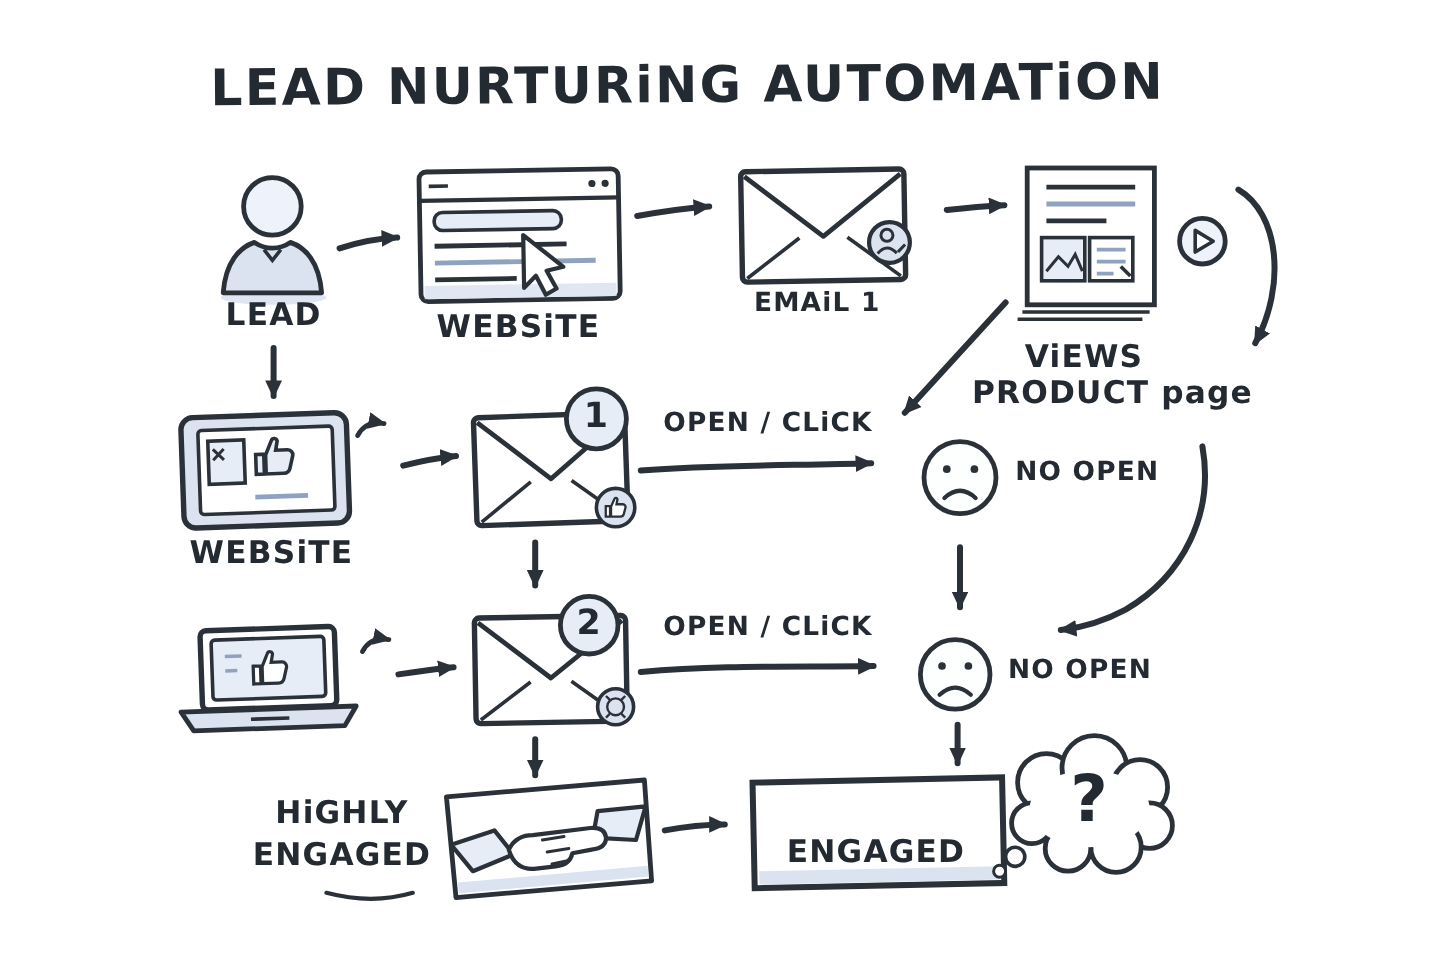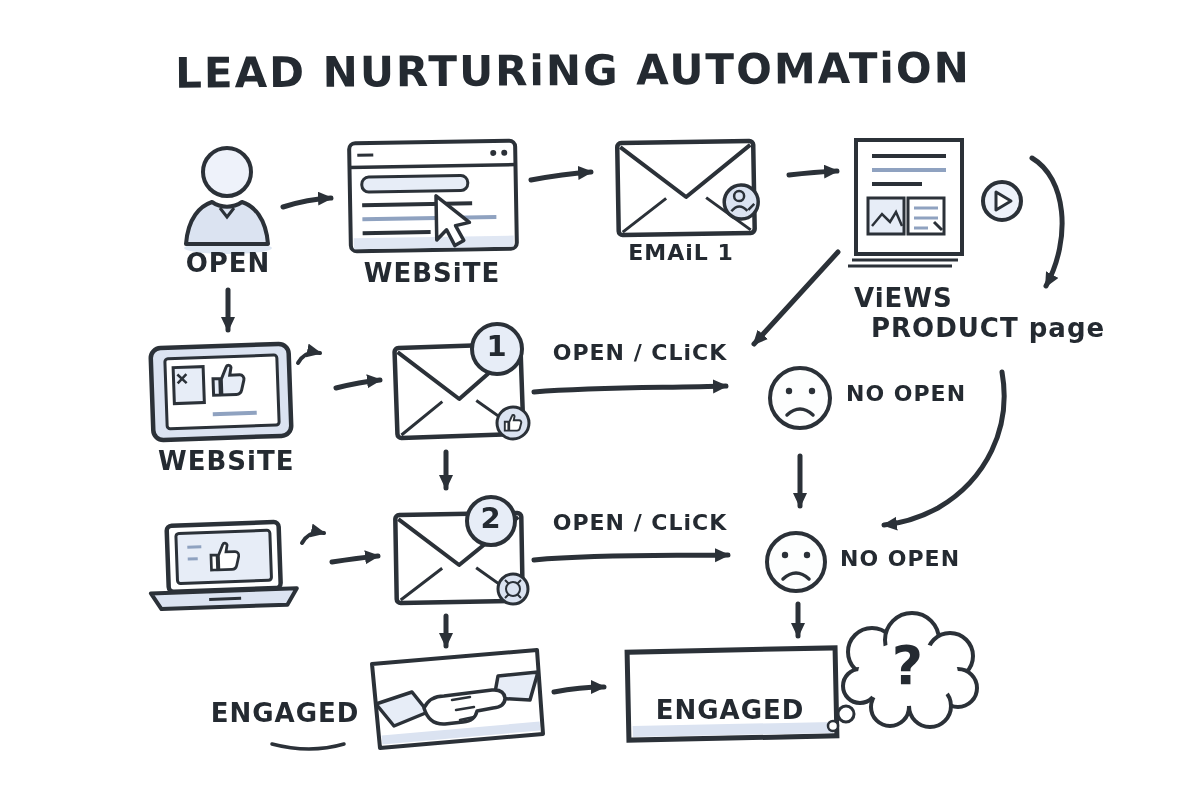--- a/index.html
+++ b/index.html
@@ -189,42 +189,43 @@
       <path d="M534 560 c68 -6 132 -4 194 -5" marker-end="url(#ah)"></path>
       <path d="M446 616 v30" marker-end="url(#ah)"></path>
       <path d="M798 604 v32" marker-end="url(#ah)"></path>
       <path d="M554 692 q26 -5 50 -5" marker-end="url(#ah)"></path>
       <path d="M272 744 q38 10 72 0" stroke-width="3.5"></path>
     </g>
   </svg>
 
   <div class="label t-title" style="left:0;right:0;top:48px">LEAD NURTURiNG AUTOMATiON</div>
 
-  <div class="label t-md" style="left:178px;top:249px;width:100px">OPEN</div>
+  <div class="label t-md" style="left:178px;top:249px;width:100px">LEAD</div>
 
   <div class="label t-md" style="left:362px;top:259px;width:140px">WEBSiTE</div>
 
   <div class="label t-lg" style="left:596px;top:241px;width:170px">EMAiL 1</div>
 
   <div class="label t-md ta-left" style="left:854px;top:284px;width:130px">ViEWS</div>
-  <div class="label t-md ta-left" style="left:871px;top:314px;width:220px">PRODUCT page</div>
+  <div class="label t-md ta-left" style="left:810px;top:314px;width:220px">PRODUCT page</div>
 
   <div class="label t-md" style="left:158px;top:447px;width:135px">WEBSiTE</div>
 
   <div class="label badge" style="left:483px;top:331px;width:28px">1</div>
 
   <div class="label t-sm" style="left:540px;top:341px;width:200px">OPEN / CLiCK</div>
 
   <div class="label t-sm ta-left" style="left:846px;top:382px;width:140px">NO OPEN</div>
 
   <div class="label badge" style="left:477px;top:503px;width:28px">2</div>
 
   <div class="label t-sm" style="left:540px;top:511px;width:200px">OPEN / CLiCK</div>
 
   <div class="label t-sm ta-left" style="left:840px;top:547px;width:140px">NO OPEN</div>
 
+  <div class="label t-md" style="left:205px;top:664px;width:160px">HiGHLY</div>
   <div class="label t-md" style="left:196px;top:699px;width:178px">ENGAGED</div>
 
   <div class="label t-md" style="left:650px;top:696px;width:160px">ENGAGED</div>
 
   <div class="label qmark" style="left:882px;top:636px;width:52px">?</div>
 
 </div>
 
 </body></html>

